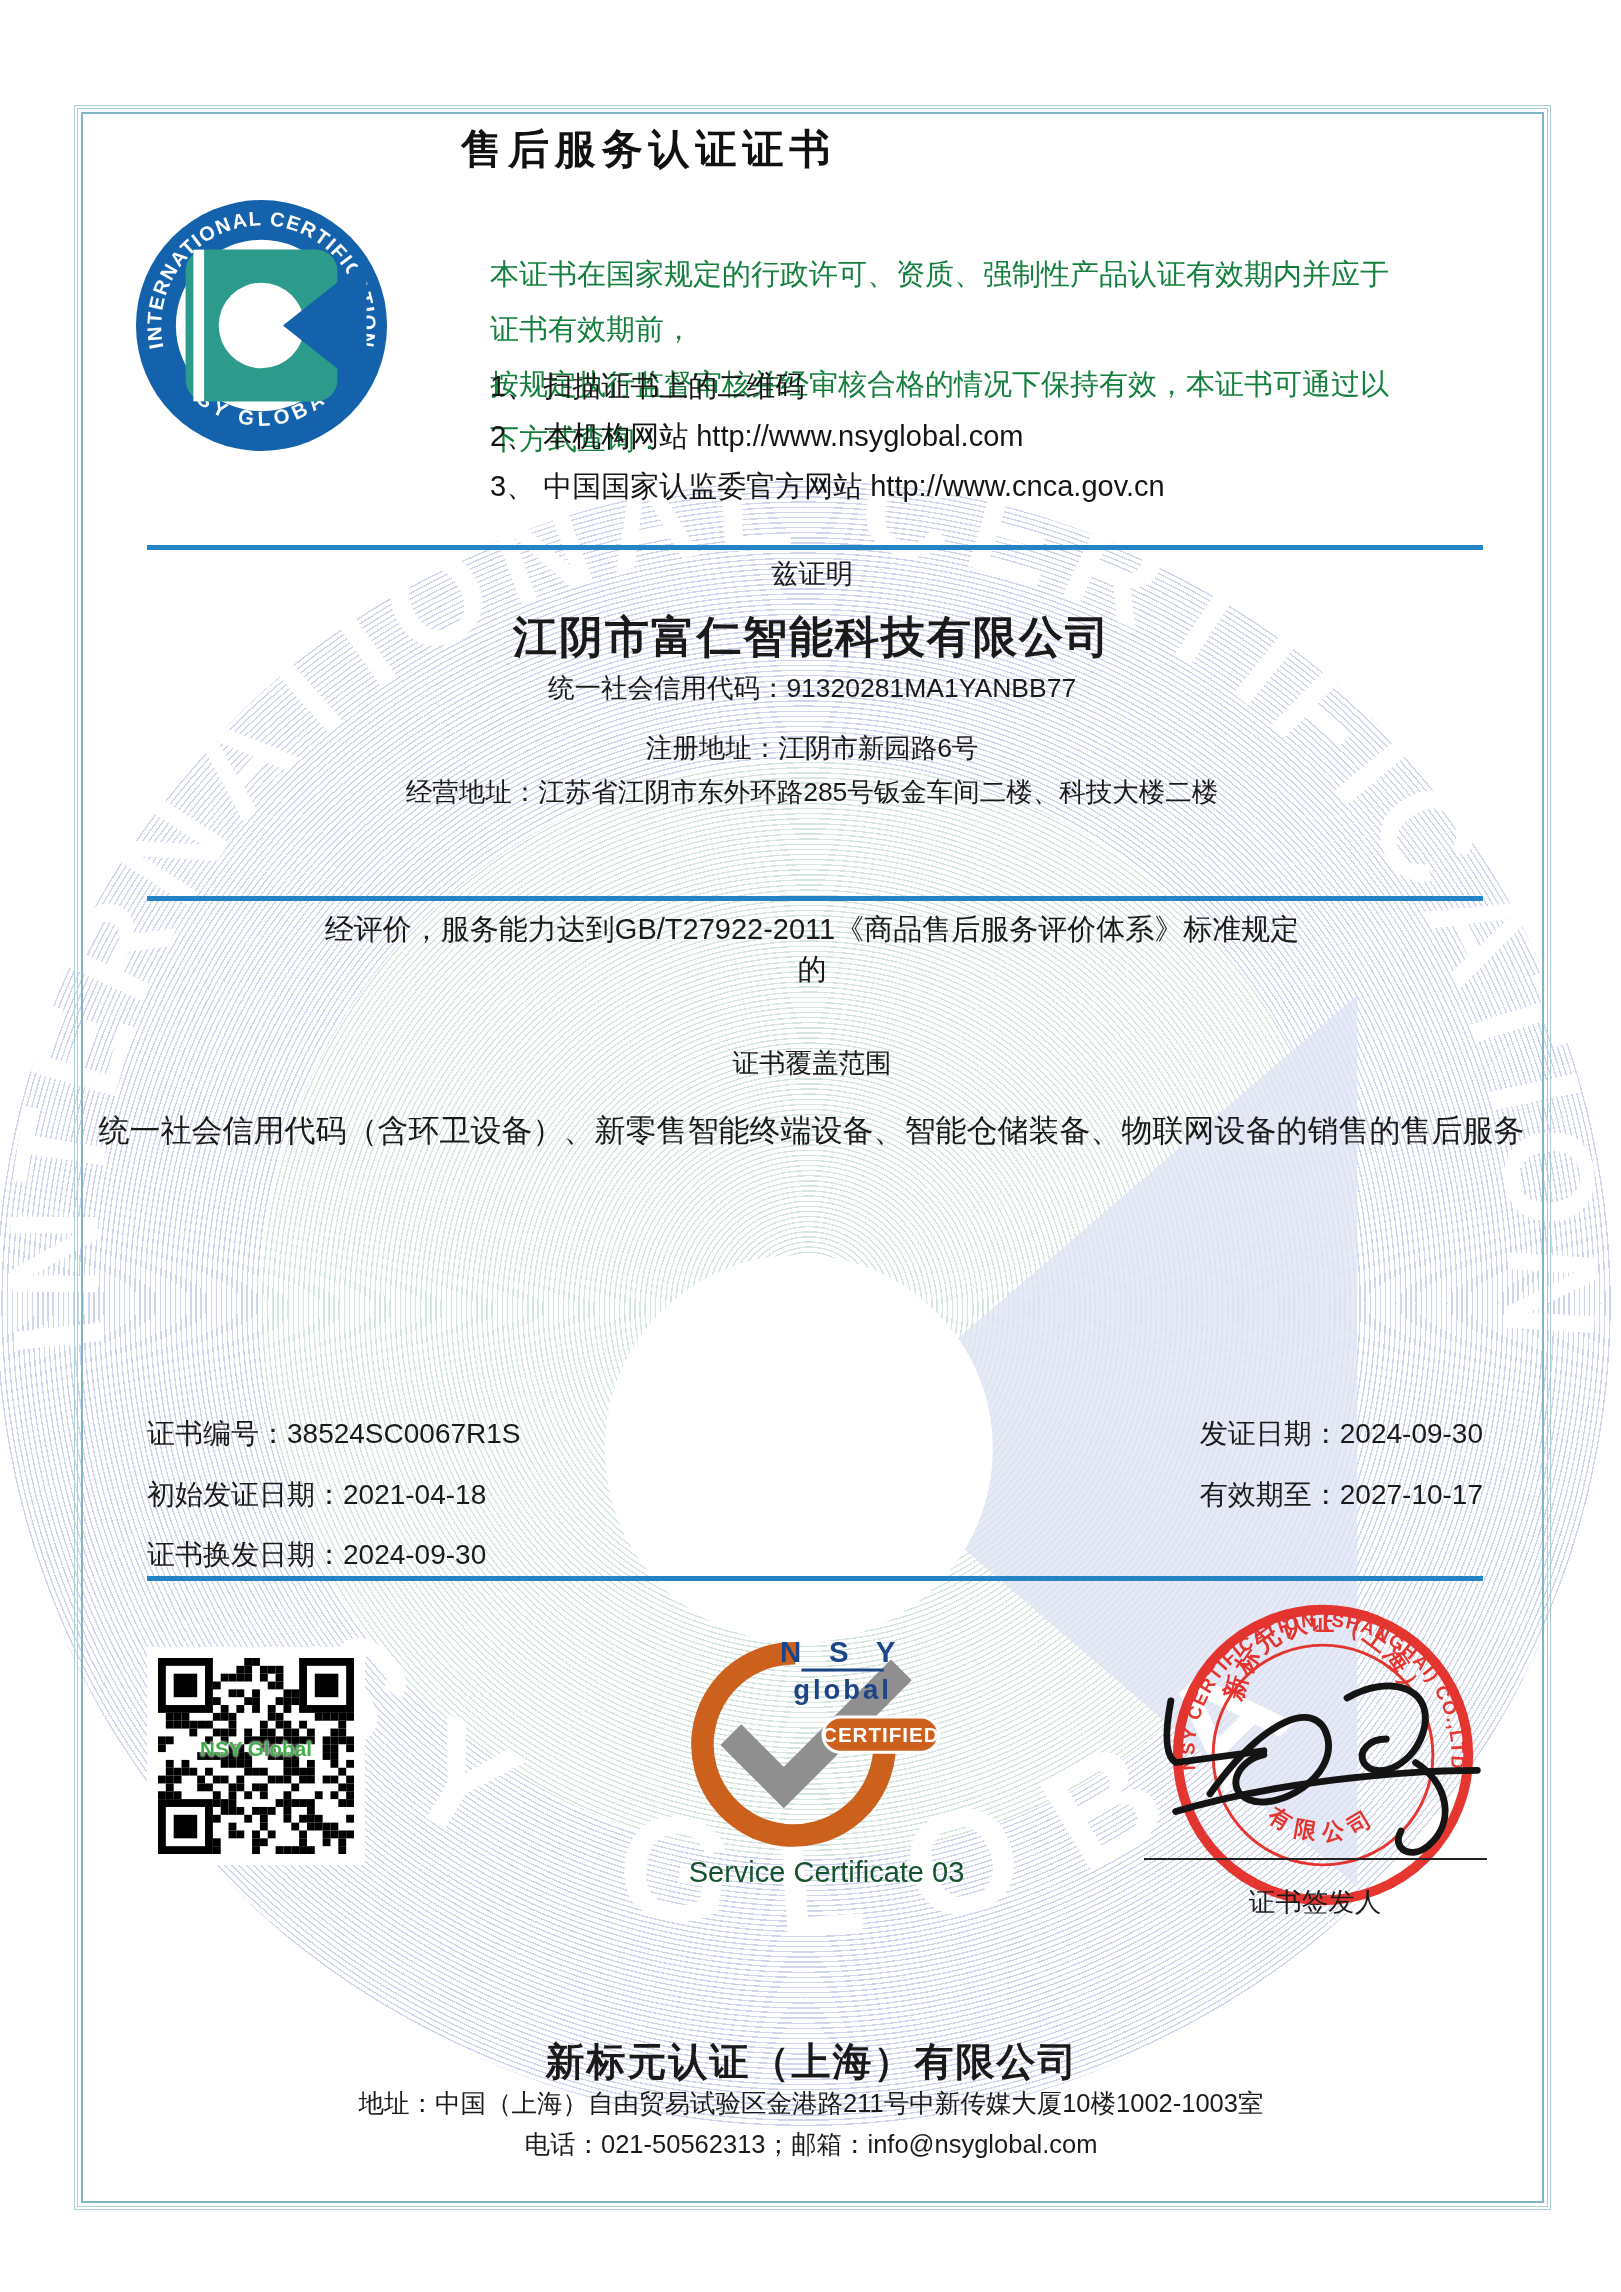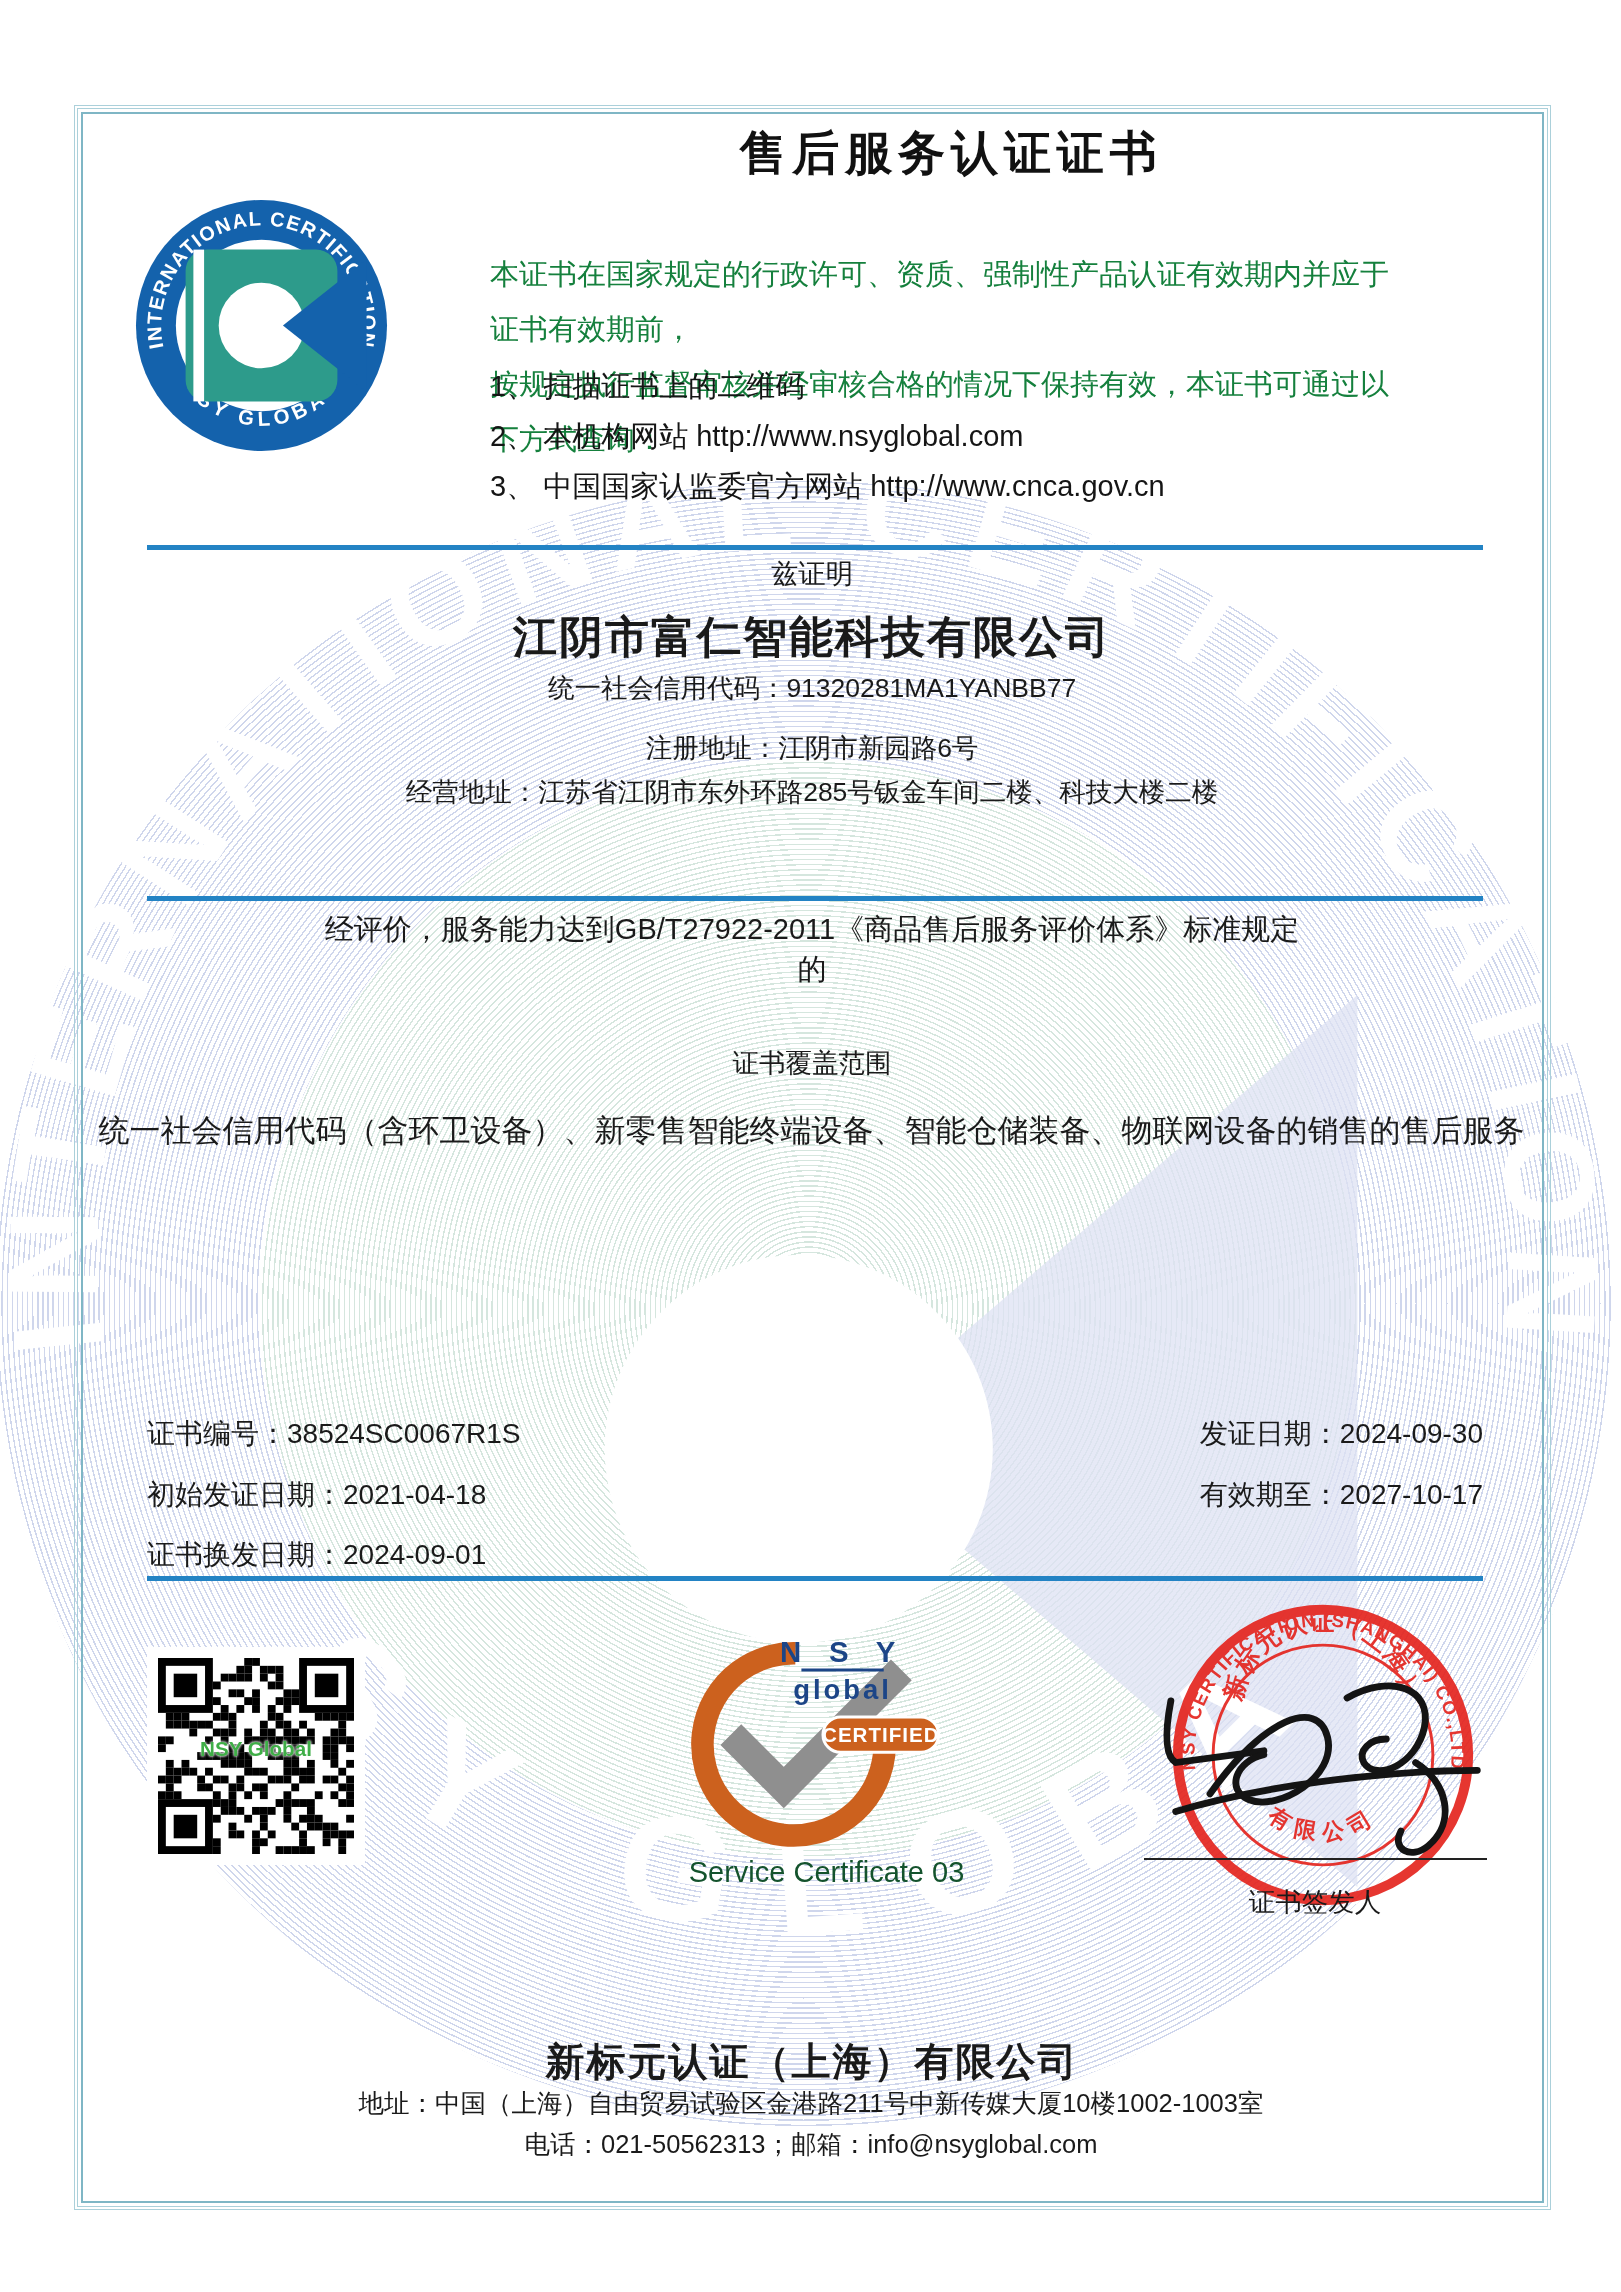--- a/index.html
+++ b/index.html
@@ -19,22 +19,22 @@
 
   
   .frame { position:absolute; left:74px; top:105px; width:1477px; height:2105px;
     border:1px solid #abd0da; z-index:3; pointer-events:none; }
   .frame::before { content:""; position:absolute; inset:2px; border:1px solid #abd0da; }
   .frame::after  { content:""; position:absolute; inset:5.9px; border:2.9px solid #7fb6c5; }
 
   .layer { position:absolute; z-index:2; }
 
   
-  .title { left:461px; top:122px; width:980px; text-align:center;
-    font-size:47px; font-weight:900; letter-spacing:5.9px; color:#111; }
+  .title { left:461px; top:122px; width:980px; 
+    font-size:41px; font-weight:900; letter-spacing:5.9px; color:#111; }
 
   .logo-svg { left:135px; top:199px; width:253px; height:253px; }
 
   .intro { left:490px; top:247px; width:921px; font-size:29px; line-height:55px; color:#15803d; }
   .intro-items { left:490px; top:361px; width:921px; font-size:29px; line-height:50px; color:#151515; }
 
   .hline { left:147px; height:4.9px; width:1336px; background:#2383c4; }
   .hl1 { top:545px; } .hl2 { top:896px; } .hl3 { top:1576px; }
 
   .cline { left:321px; width:982px; text-align:center; }
@@ -139,21 +139,21 @@
   <div class="layer cline reg-addr">注册地址：江阴市新园路6号</div>
   <div class="layer cline biz-addr">经营地址：江苏省江阴市东外环路285号钣金车间二楼、科技大楼二楼</div>
 
   <div class="layer cline eval">经评价，服务能力达到GB/T27922-2011《商品售后服务评价体系》标准规定的</div>
   <div class="layer cline scope-label">证书覆盖范围</div>
   <div class="layer scope">统一社会信用代码（含环卫设备）、新零售智能终端设备、智能仓储装备、物联网设备的销售的售后服务</div>
 
   <div class="layer info-left">
     <div>证书编号：38524SC0067R1S</div>
     <div>初始发证日期：2021-04-18</div>
-    <div>证书换发日期：2024-09-01</div>
+    <div>证书换发日期：2024-09-30</div>
   </div>
   <div class="layer info-right">
     <div>发证日期：2024-09-30</div>
     <div>有效期至：2027-10-17</div>
   </div>
 
   <div class="layer qr-box">
     <svg id="qr-svg" width="196" height="196" viewBox="0 0 200 200">
         <rect x="88" y="0" width="8" height="8" fill="#000"></rect>
         <rect x="96" y="0" width="8" height="8" fill="#000"></rect>

